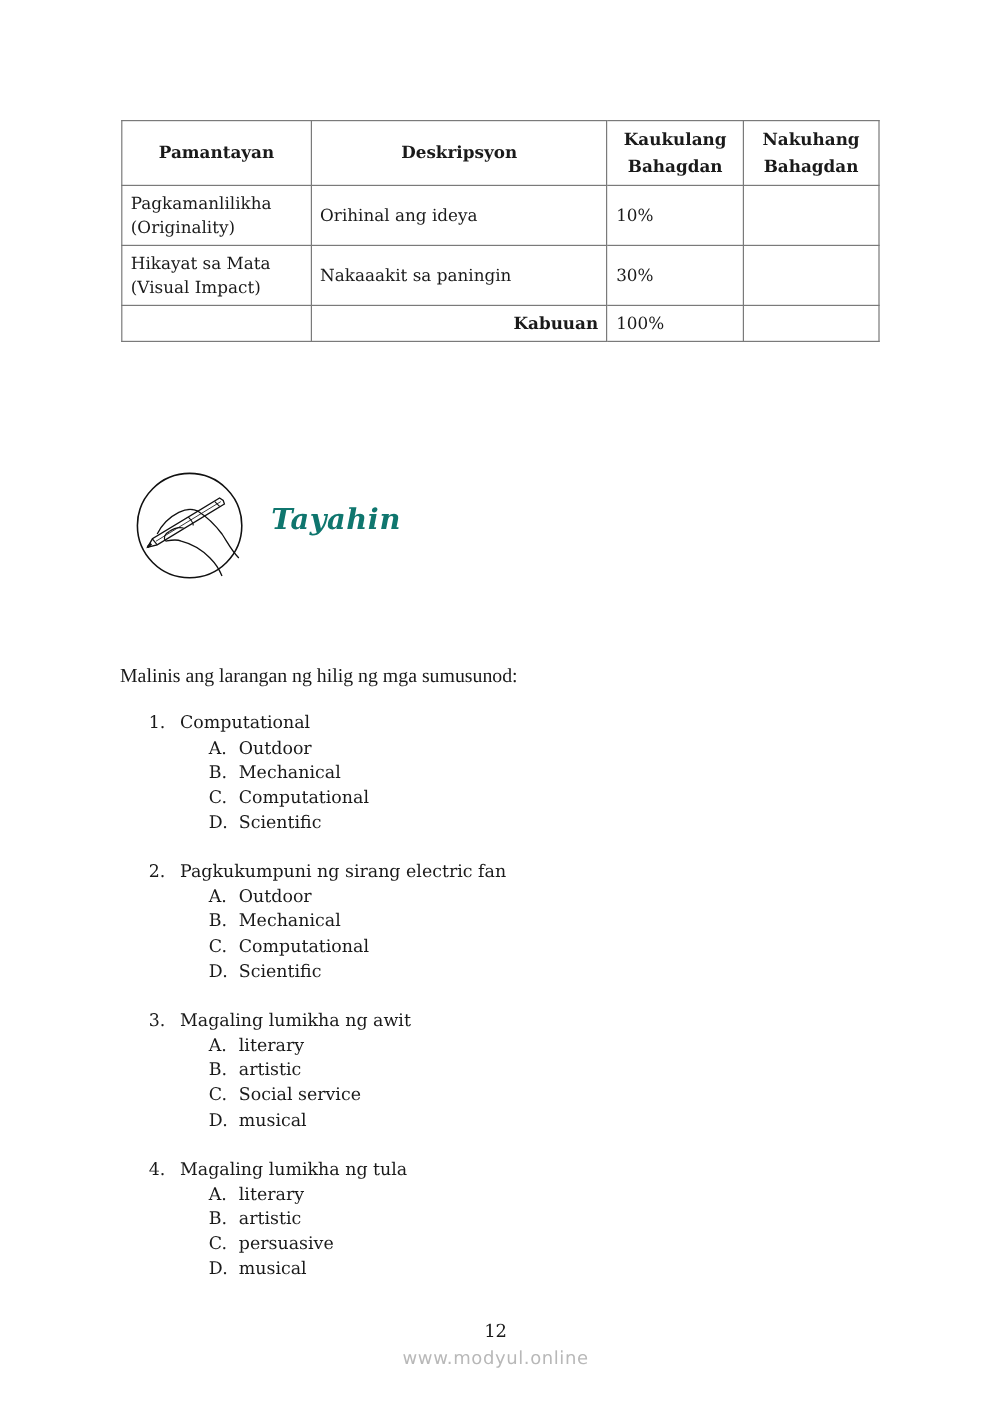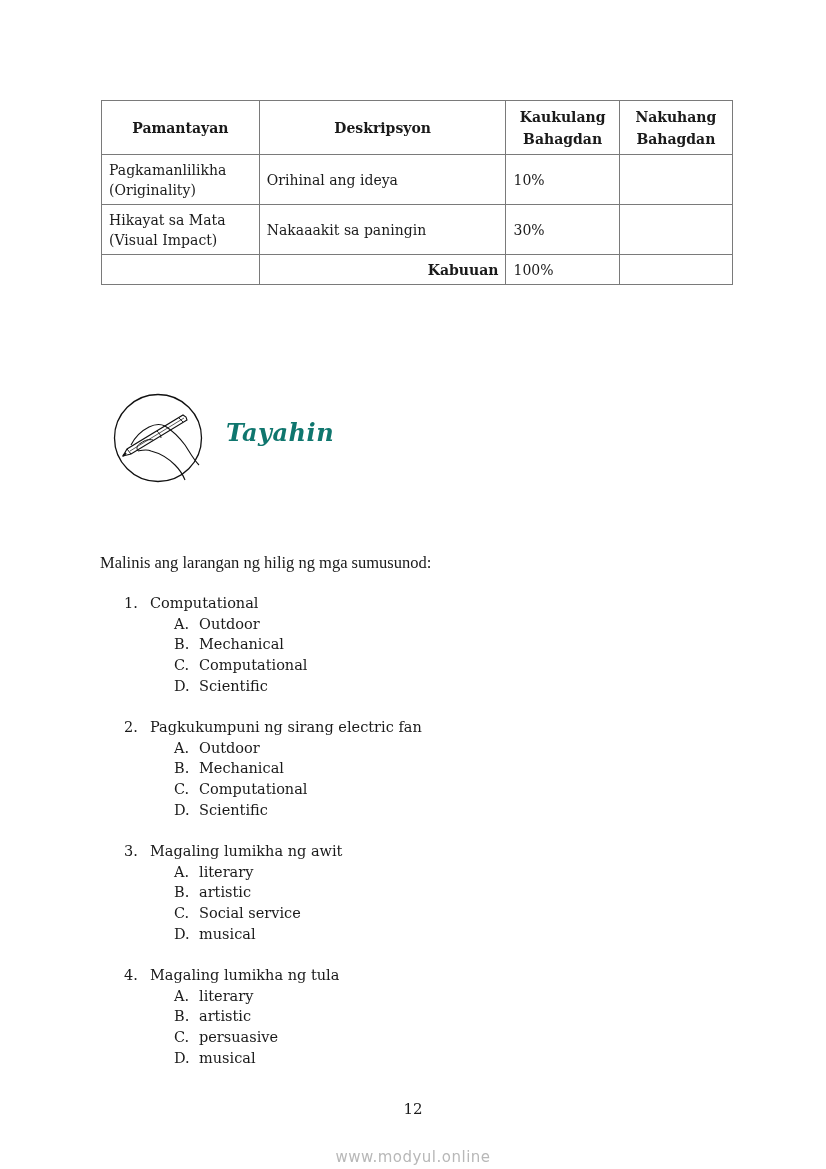--- a/index.html
+++ b/index.html
@@ -119,21 +119,21 @@
       top: 1100px;
       text-align: center;
       font-family: "DejaVu Serif", serif;
       font-size: 15px;
       color: #1a1a1a;
     }
     .watermark {
       position: absolute;
       left: 0;
       width: 826px;
-      top: 1148px;
+      top: 1123px;
       text-align: center;
       font-family: "DejaVu Sans", sans-serif;
       font-size: 15px;
       color: #b8b8b8;
       letter-spacing: 0.5px;
     }
   </style>
 </head>
 <body>
 

